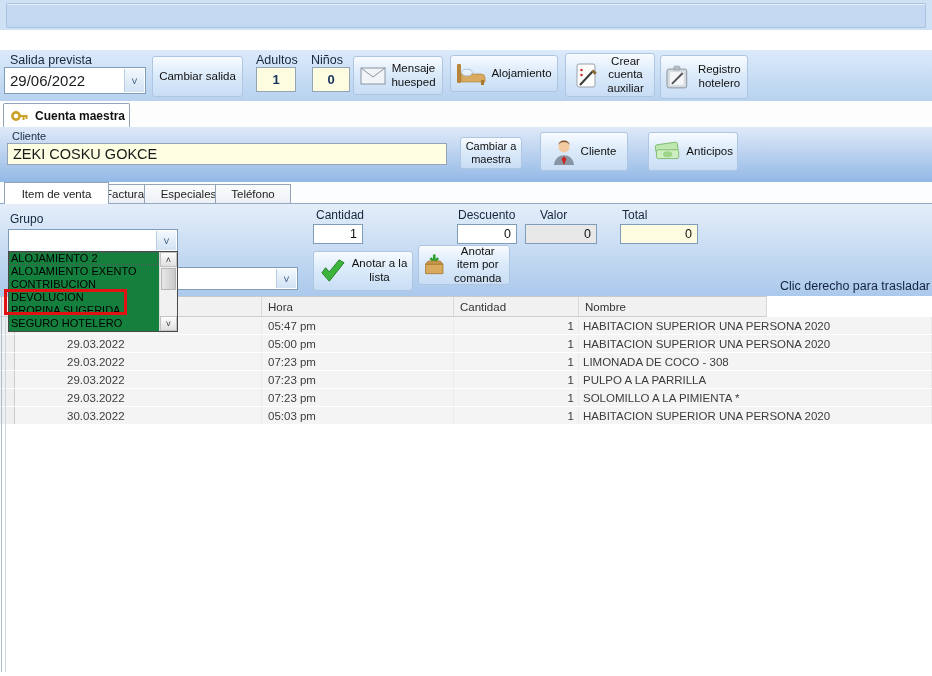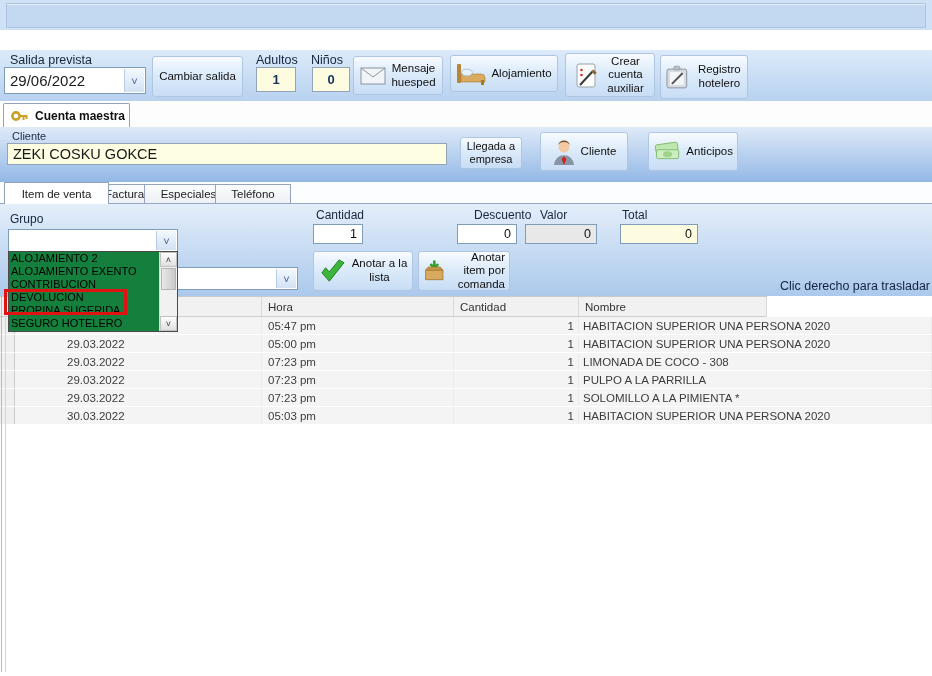--- a/index.html
+++ b/index.html
@@ -188,21 +188,21 @@
       </svg>
     <span>Cuenta maestra</span>
   </div>
 
   <div class="abs clientpanel">
     <div class="abs slabel" style="left:12px;top:3px;">Cliente</div>
     <div class="abs yellowfield" style="left:7px;top:16px;width:440px;height:22px;">
       <span>ZEKI COSKU GOKCE</span>
     </div>
     <div class="abs btn" style="left:460px;top:10px;width:62px;height:32px;font-size:11px;">
-      <span>Llegada a empresa</span>
+      <span>Cambiar a maestra</span>
     </div>
     <div class="abs btn" style="left:540px;top:5px;width:88px;height:39px;">
       <svg width="24" height="30" viewBox="0 0 26 30">
           <circle cx="13" cy="9.5" r="6" fill="#f2c9a0"></circle>
           <path d="M6.6 7.5 a6.6 6.6 0 0 1 12.8 0 q-2.2 -3.4 -6.4 -3.4 t-6.4 3.4z" fill="#7a4f28"></path>
           <path d="M2 29 q2 -10.5 11 -10.5 t11 10.5z" fill="#8a95a3"></path>
           <path d="M13 19.5 l-2.6 3 2.6 6.5 2.6 -6.5z" fill="#cc2222"></path>
         </svg>
       <span>Cliente</span>
     </div>
@@ -235,39 +235,39 @@
     <div class="abs combo" style="left:8px;top:25px;width:170px;height:23px;">
       <span class="chev"></span>
     </div>
     <div class="abs combo" style="left:8px;top:63px;width:290px;height:23px;">
       <span class="chev"></span>
     </div>
     <div class="abs flabel" style="left:316px;top:4px;">Cantidad</div>
     <div class="abs field" style="left:313px;top:20px;width:50px;height:20px;">
       <span>1</span>
     </div>
-    <div class="abs flabel" style="left:458px;top:4px;margin-left:16px;">Descuento</div>
+    <div class="abs flabel" style="left:458px;top:4px;">Descuento</div>
     <div class="abs field" style="left:457px;top:20px;width:60px;height:20px;">
       <span>0</span>
     </div>
     <div class="abs flabel" style="left:540px;top:4px;">Valor</div>
     <div class="abs field gray" style="left:525px;top:20px;width:72px;height:20px;">
       <span>0</span>
     </div>
     <div class="abs flabel" style="left:622px;top:4px;">Total</div>
     <div class="abs field yellow" style="left:620px;top:20px;width:78px;height:20px;">
       <span>0</span>
     </div>
     <div class="abs btn" style="left:313px;top:47px;width:100px;height:40px;">
       <svg width="28" height="24" viewBox="0 0 30 26">
           <path d="M3 15 l8 9 L27 4 l-5.5 -3 -10.5 13 -4 -4.5 z" fill="#3db53d" stroke="#1f7a1f" stroke-width="1"></path>
         </svg>
       <span style="width:56px;">Anotar a la lista</span>
     </div>
-    <div class="abs btn" style="left:418px;top:47px;width:92px;height:40px;text-align:right;">
+    <div class="abs btn" style="left:418px;top:41px;width:92px;height:40px;">
       <svg width="24" height="26" viewBox="0 0 26 26">
           <path d="M13 1 v7 M8.5 5 l4.5 4.5 4.5 -4.5" stroke="#2da02d" stroke-width="3" fill="none"></path>
           <path d="M3 12 h20 v11 h-20z" fill="#d9aa5e" stroke="#a87830"></path>
           <path d="M3 12 l3 -3.5 h14 l3 3.5z" fill="#c89a50" stroke="#a87830"></path>
         </svg>
       <span style="width:58px;">Anotar item por comanda</span>
     </div>
     <div class="abs hint" style="left:640px;top:75px;width:290px;">Clic derecho para trasladar</div>
   </div>
 

